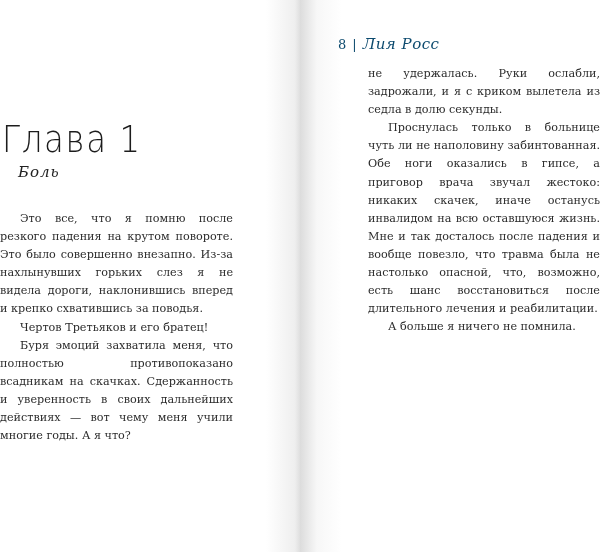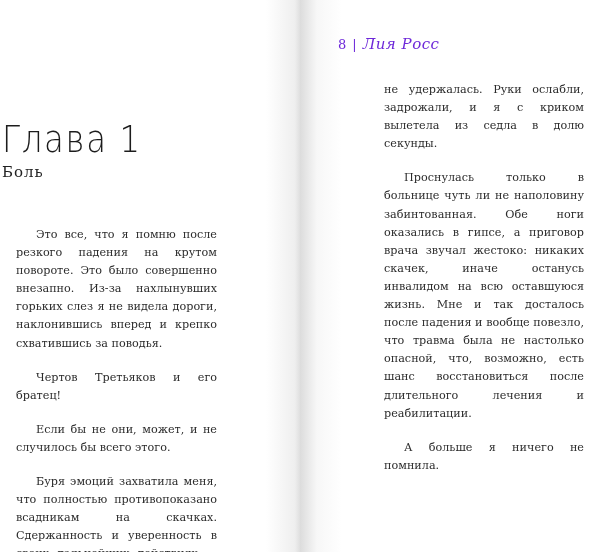--- a/index.html
+++ b/index.html
@@ -8,41 +8,40 @@
   .page{position:absolute;top:0;height:552px;background:#fff;overflow:hidden;}
   .left{left:0;width:300px;}
   .right{left:300px;width:300px;}
   .gutter-l{position:absolute;right:0;top:0;width:34px;height:100%;
     background:linear-gradient(to right,rgba(255,255,255,0),rgba(225,225,225,0.55) 85%,rgba(215,215,215,0.8));}
   .gutter-r{position:absolute;left:0;top:0;width:42px;height:100%;
     background:linear-gradient(to right,rgba(205,205,205,0.7),rgba(235,235,235,0.4) 40%,rgba(255,255,255,0));}
   .chapter-title{position:absolute;left:2px;top:120px;font-family:"DejaVu Sans","Liberation Sans",sans-serif;
     font-size:38px;font-weight:200;letter-spacing:2px;color:#1c1c1c;transform:scaleX(0.85);transform-origin:left;
     line-height:1;}
-  .chapter-sub{position:absolute;left:2px;top:163px;font-size:15px;color:#222;letter-spacing:1px;}
+  .chapter-sub{position:absolute;left:18px;top:163px;font-style:italic;font-size:15px;color:#222;letter-spacing:1px;}
   .text{position:absolute;font-size:11.2px;line-height:18.1px;color:#2b2b2b;text-align:justify;}
   .left .text{left:0;top:210px;width:233px;}
   .right .text{left:68px;top:65px;width:232px;}
-  .text p{margin:16px;text-indent:0;}
+  .text p{margin:0;text-indent:0;}
   .text p.ind{text-indent:20px;}
-  .running-head{position:absolute;left:38px;top:35px;font-size:13px;color:#6d28d9;white-space:nowrap;}
+  .running-head{position:absolute;left:38px;top:35px;font-size:13px;color:#0c4a6e;white-space:nowrap;}
   .running-head .sep{margin:0 6px;}
   .running-head .author{font-style:italic;font-family:"DejaVu Serif",serif;font-size:15px;letter-spacing:0.5px;}
 </style>
 </head>
 <body>
 
 <div class="page left">
   <div class="gutter-l"></div>
   <div class="chapter-title">Глава 1</div>
   <div class="chapter-sub">Боль</div>
   <div class="text">
     <p class="ind">Это все, что я помню после резкого падения на крутом повороте. Это было совершенно внезапно. Из-за нахлынувших горьких слез я не видела дороги, наклонившись вперед и крепко схватившись за поводья.</p>
     <p class="ind">Чертов Третьяков и его братец!</p>
-    <p class="ind">Если бы не они, может, и не случилось бы всего этого.</p>
     <p class="ind">Буря эмоций захватила меня, что полностью противопоказано всадникам на скачках. Сдержанность и уверенность в своих дальнейших действиях — вот чему меня учили многие годы. А я что?</p>
 
   </div>
 </div>
 
 <div class="page right">
   <div class="gutter-r"></div>
   <div class="running-head">
     <span>8</span><span class="sep">|</span><span class="author">Лия Росс</span>
   </div>

